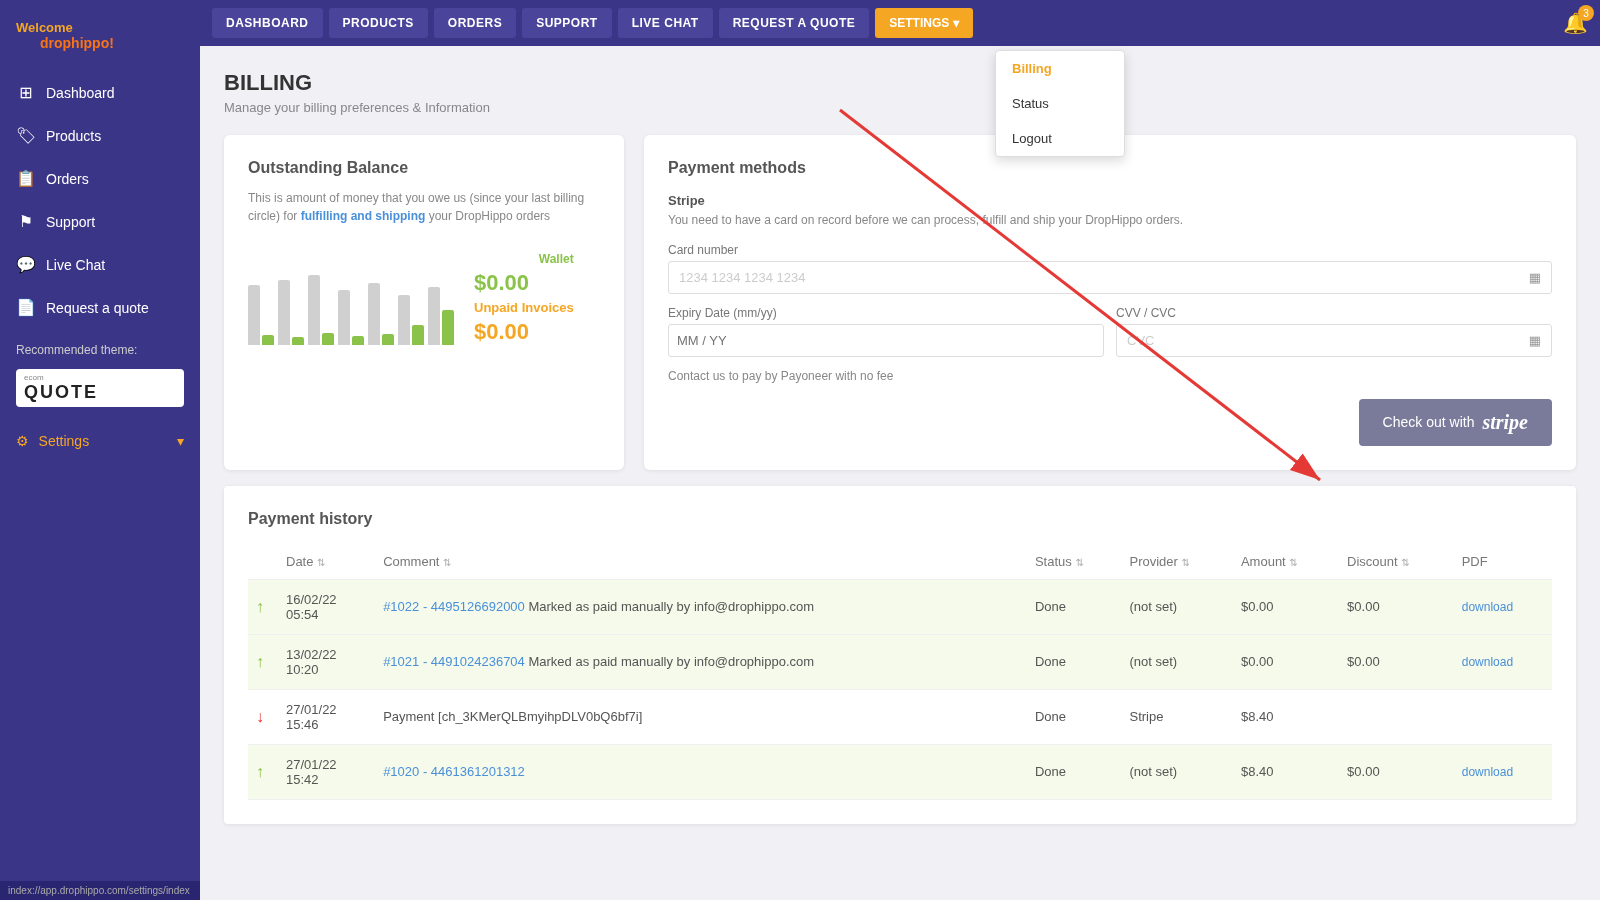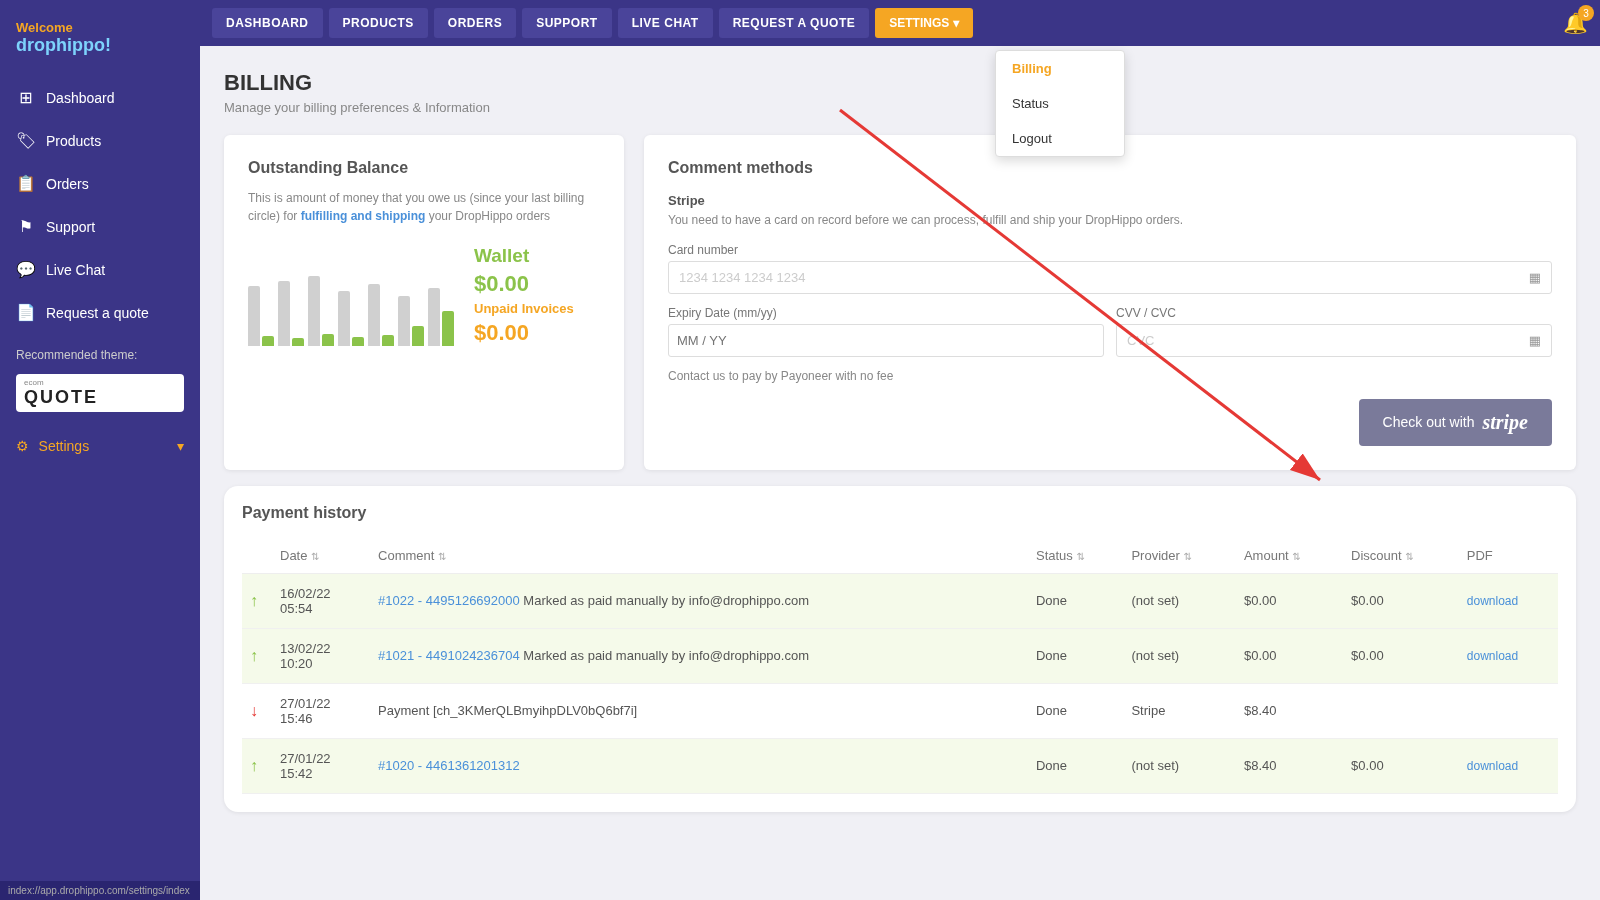--- a/index.html
+++ b/index.html
@@ -19,23 +19,24 @@
     }
     .sidebar-welcome {
       padding: 20px 16px 10px;
     }
     .sidebar-welcome .welcome-text {
       color: #f5a623;
       font-size: 13px;
       font-weight: bold;
     }
     .sidebar-welcome .user-name {
-      color: #7dd3fc;
-      font-size: 18px;
-      font-weight: bold;
+      color: #f97316;
+      font-size: 14px;
+      font-weight: bold;
+      margin-left: 24px;
     }
     .sidebar-nav {
       display: flex;
       flex-direction: column;
       margin-top: 10px;
     }
     .sidebar-item {
       display: flex;
       align-items: center;
       padding: 12px 16px;
@@ -250,21 +251,21 @@
       border-radius: 2px 2px 0 0;
     }
     .bar-gray { background: #d0d0d0; }
     .bar-green { background: #8bc34a; }
 
     .balance-amounts {
       display: flex;
       flex-direction: column;
       gap: 4px;
     }
-    .wallet-label { color: #8bc34a; font-size: 19px; font-weight: bold; }
+    .wallet-label { color: #8bc34a; font-size: 12px; font-weight: bold; text-align: right; }
     .wallet-amount { color: #8bc34a; font-size: 22px; font-weight: bold; }
     .unpaid-label { color: #f5a623; font-size: 13px; font-weight: bold; }
     .unpaid-amount { color: #f5a623; font-size: 22px; font-weight: bold; }
 
     
     .payment-card {
       background: #fff;
       border-radius: 6px;
       padding: 24px;
       flex: 1;
@@ -328,22 +329,22 @@
       font-family: Georgia, serif;
       font-style: italic;
       font-size: 20px;
       font-weight: bold;
       color: #fff;
     }
 
     
     .history-section {
       background: #fff;
-      border-radius: 14px;
-      padding: 18px;
+      border-radius: 4px;
+      padding: 24px;
       box-shadow: 0 1px 4px rgba(0,0,0,0.08);
     }
     .history-title {
       font-size: 16px;
       font-weight: bold;
       color: #555;
       margin-bottom: 16px;
     }
     table {
       width: 100%;
@@ -517,21 +518,21 @@
           <div class="balance-amounts">
             <span class="wallet-label">Wallet</span>
             <span class="wallet-amount">$0.00</span>
             <span class="unpaid-label">Unpaid Invoices</span>
             <span class="unpaid-amount">$0.00</span>
           </div>
         </div>
       </div>
 
       <div class="payment-card">
-        <div class="payment-card-title">Comment methods</div>
+        <div class="payment-card-title">Payment methods</div>
         <div class="stripe-section-title">Stripe</div>
         <p class="stripe-desc">You need to have a card on record before we can process, fulfill and ship your DropHippo orders.</p>
         <div class="form-group">
           <label class="form-label">Card number</label>
           <div class="form-input">
             <span style="color:#ccc;">1234 1234 1234 1234</span>
             <span>▦</span>
           </div>
         </div>
         <div class="form-row">

